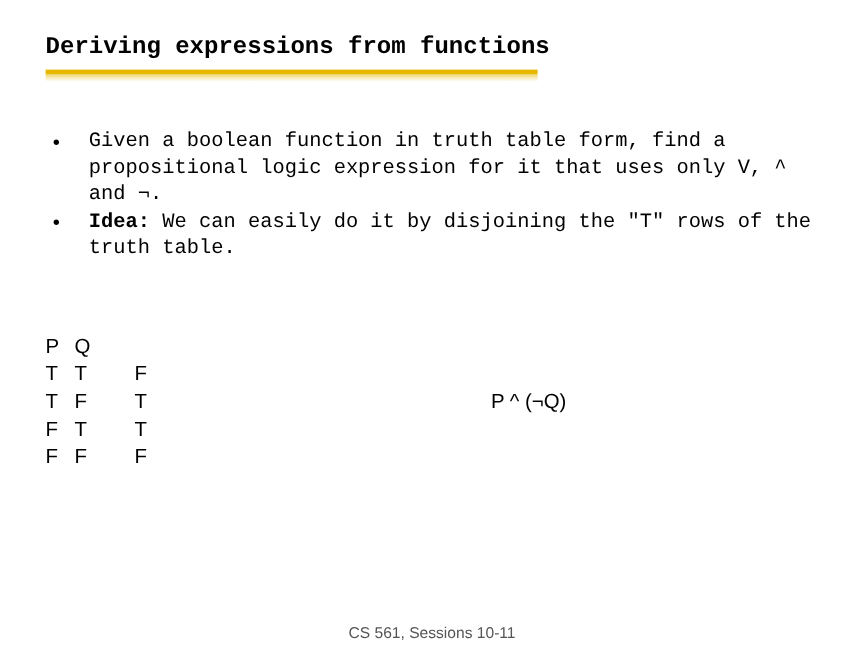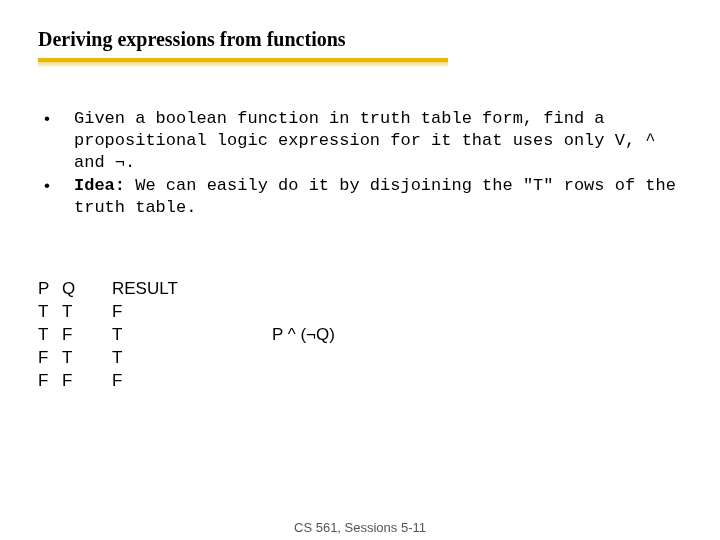--- a/index.html
+++ b/index.html
@@ -17,21 +17,21 @@
     width: 720px;
     height: 540px;
     box-sizing: border-box;
   }
   .title {
     position: absolute;
     left: 38px;
     top: 28px;
     font-size: 20px;
     font-weight: bold;
-    font-family: Liberation Serif, serif;
+    font-family: Liberation Mono, monospace;
   }
   .underline {
     position: absolute;
     left: 38px;
     top: 58px;
     width: 410px;
     height: 10px;
   }
   .underline .thick {
     position: absolute;
@@ -75,21 +75,21 @@
     position: absolute;
     left: 38px;
     top: 278px;
     font-size: 17px;
     line-height: 1.35;
   }
   .tt-row { display: flex; }
   .col-p  { width: 24px; }
   .col-q  { width: 50px; }
   .col-r  { width: 160px; }
-  .col-ex { width: 200px; }
+  .col-ex { width: 200px; text-align: right; }
   .result-eq {
     position: absolute;
     left: 38px;
     top: 422px;
     font-size: 17px;
   }
   .footer {
     position: absolute;
     bottom: 20px;
     left: 0;
@@ -132,21 +132,20 @@
         <span class="idea">Idea:</span><span> We can easily do it by disjoining the "T" rows of the truth table.</span>
       </div>
     </div>
   </div>
 
 
   <div class="truth-table">
     <div class="tt-row">
       <div class="col-p">P</div>
       <div class="col-q">Q</div>
-      <div class="col-r">RESULT</div>
       <div class="col-ex"></div>
     </div>
     <div class="tt-row">
       <div class="col-p">T</div>
       <div class="col-q">T</div>
       <div class="col-r">F</div>
       <div class="col-ex"></div>
     </div>
     <div class="tt-row">
       <div class="col-p">T</div>
@@ -162,17 +161,17 @@
     <div class="tt-row">
       <div class="col-p">F</div>
       <div class="col-q">F</div>
       <div class="col-r">F</div>
       <div class="col-ex"></div>
     </div>
   </div>
 
 
   <div class="footer">
-    <span class="footer-center">CS 561,  Sessions 5-11</span>
+    <span class="footer-center">CS 561,  Sessions 10-11</span>
     <span class="footer-num">35</span>
   </div>
 
 </div>
 
 </body></html>

